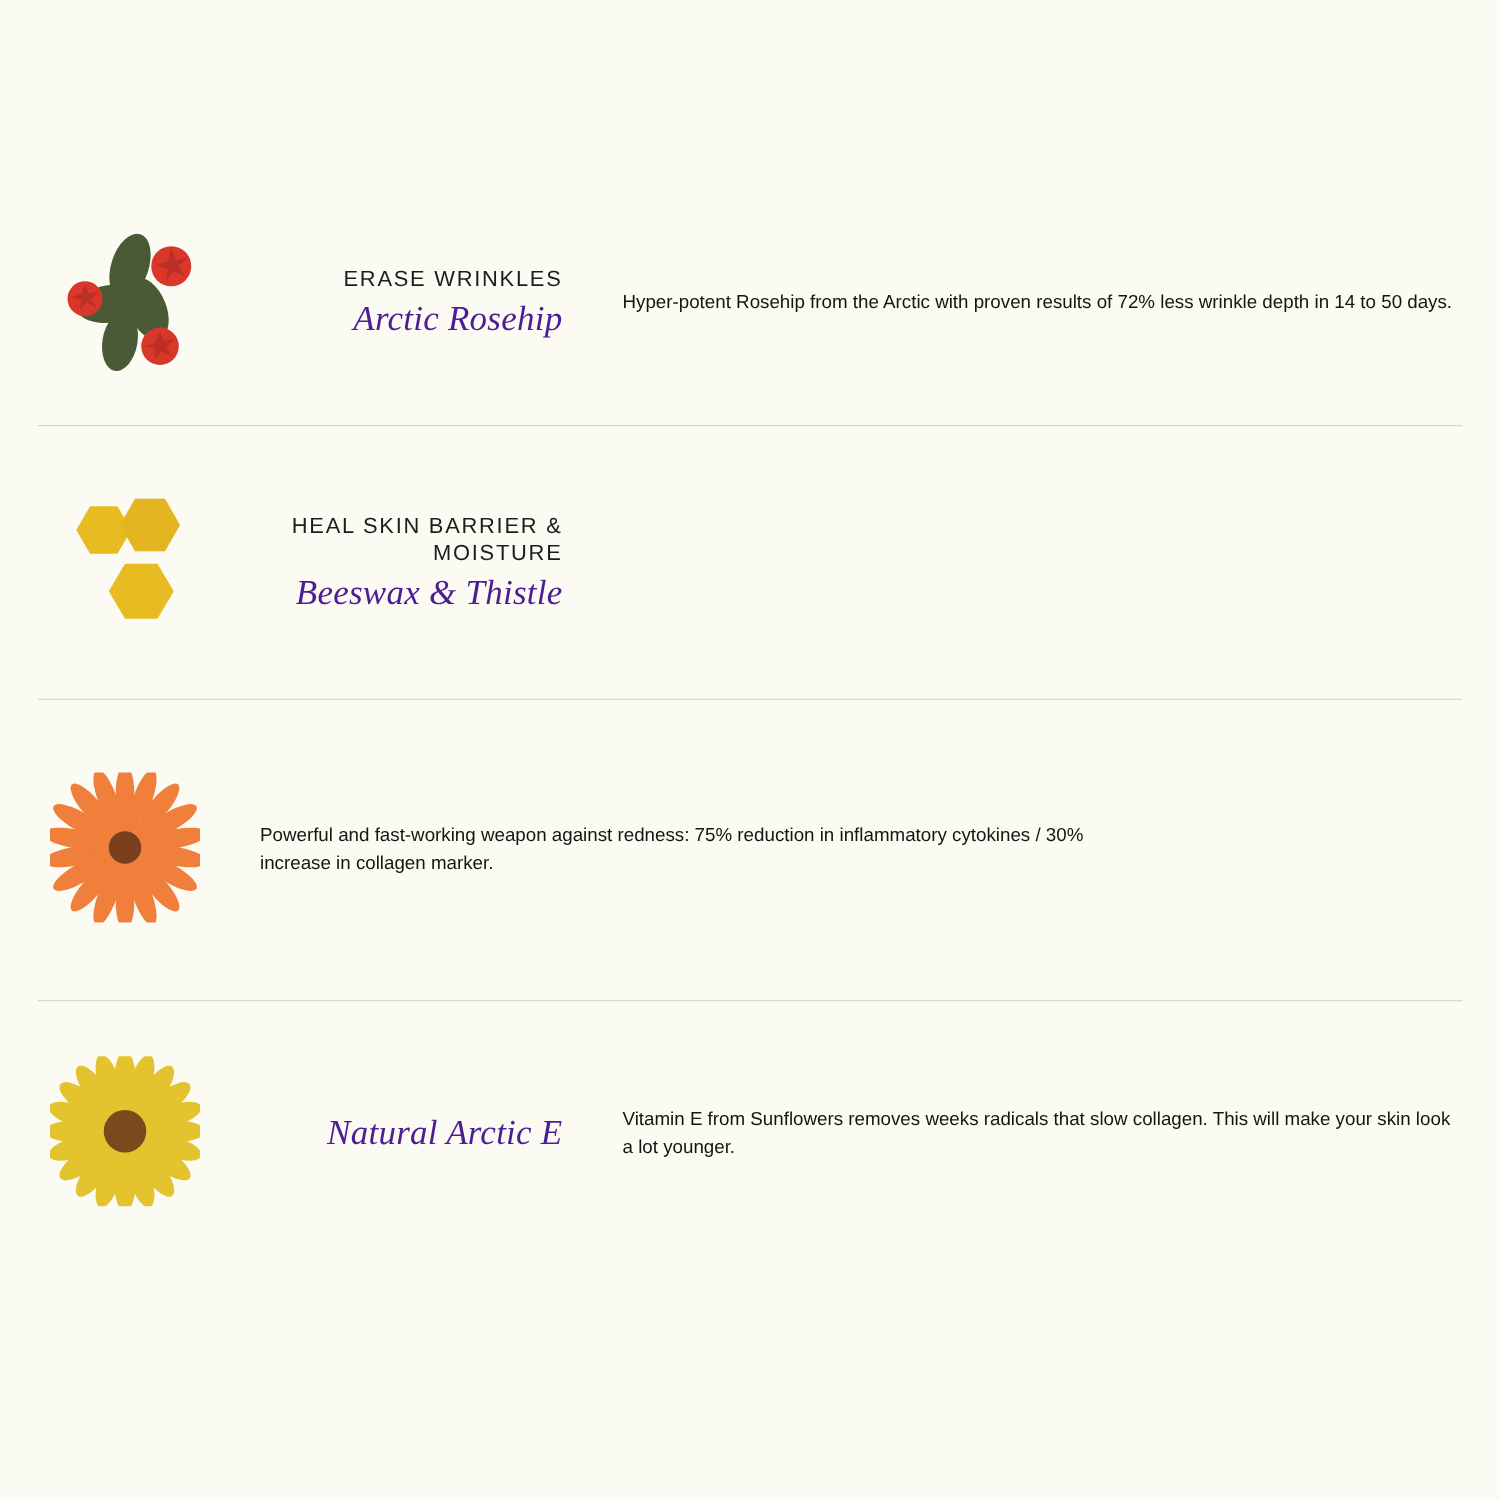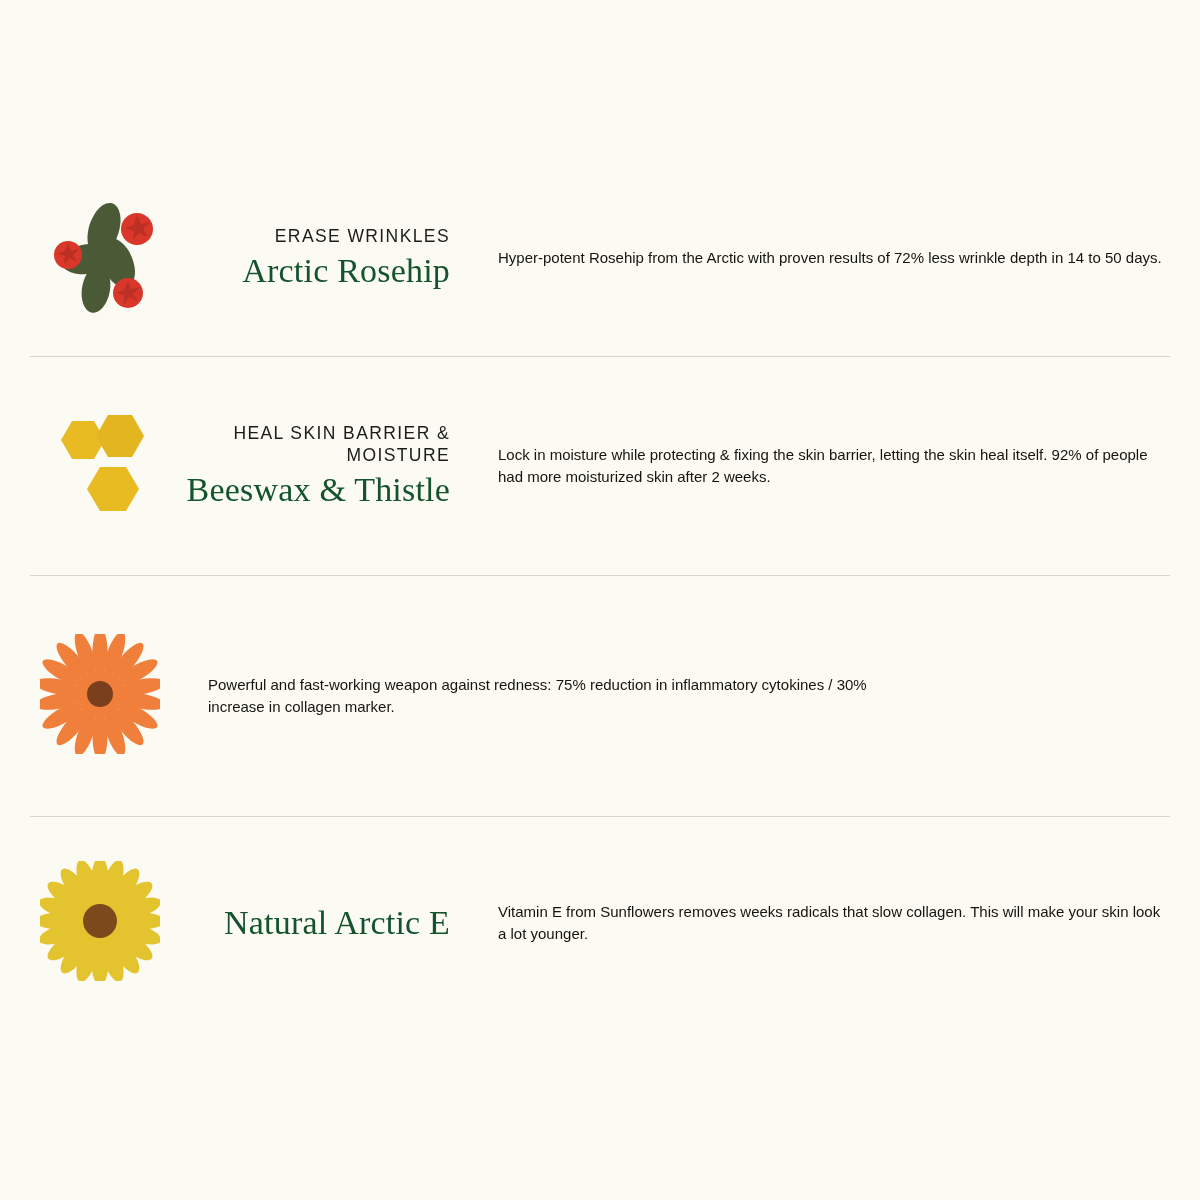--- a/index.html
+++ b/index.html
@@ -15,21 +15,21 @@
     overflow: hidden;
   }
   .sheet {
     position: relative;
     width: 1200px;
     height: 1200px;
     box-sizing: border-box;
   }
   .rows {
     position: absolute;
-    top: 160px;
+    top: 144px;
     left: 0;
     width: 1200px;
   }
   .row {
     display: flex;
     align-items: center;
     padding: 0 30px;
     box-sizing: border-box;
     position: relative;
   }
@@ -61,23 +61,24 @@
     font-family: "Liberation Sans", sans-serif;
     font-size: 17.5px;
     letter-spacing: 1.4px;
     line-height: 1.28;
     color: #1c1c18;
     text-transform: uppercase;
     margin-bottom: 4px;
   }
   .ing-name {
     font-family: "Liberation Serif", serif;
-    font-size: 34px;
+    font-style: italic;
+    font-size: 28px;
     line-height: 1.18;
-    color: #14532d;
+    color: #4c1d95;
     letter-spacing: 0.2px;
   }
   .desc-cell {
     flex: 1;
     padding-left: 38px;
     box-sizing: border-box;
   }
   .desc {
     font-family: "Liberation Sans", sans-serif;
     font-size: 15px;
@@ -158,23 +159,20 @@
               </g>
               <g fill="#d9a81d" opacity="0.28">
                 <polygon points="66,4 90,4 102,25 90,46 66,46 54,25"></polygon>
               </g>
             </svg>
           </span>
         </div>
         <div class="title-cell">
           <div class="eyebrow">HEAL SKIN BARRIER &amp; MOISTURE</div>
           <div class="ing-name">Beeswax &amp; Thistle</div>
-        </div>
-        <div class="desc-cell">
-          <div class="desc">Lock in moisture while protecting &amp; fixing the skin barrier, letting the skin heal itself. 92% of people had more moisturized skin after 2 weeks.</div>
         </div>
       </div>
     </div>
 
     <div class="divider"></div>
 
     <div class="row row-3">
       <div class="row-inner">
         <div class="icon-cell">
           <span class="icon-wrap">

